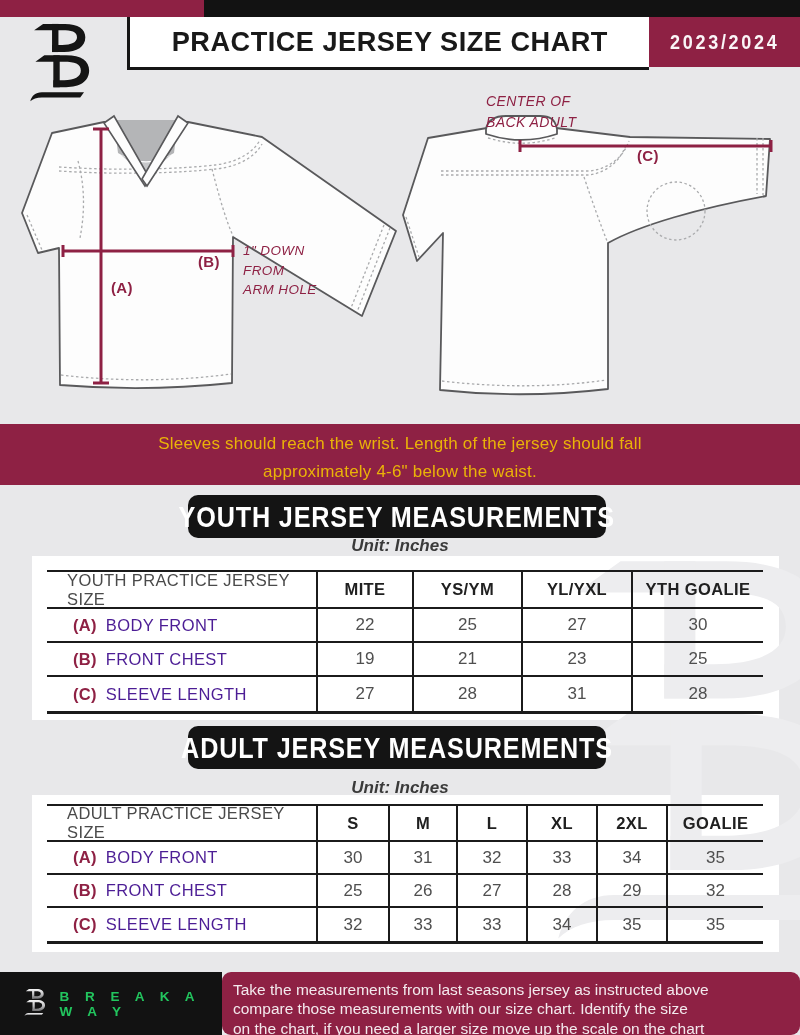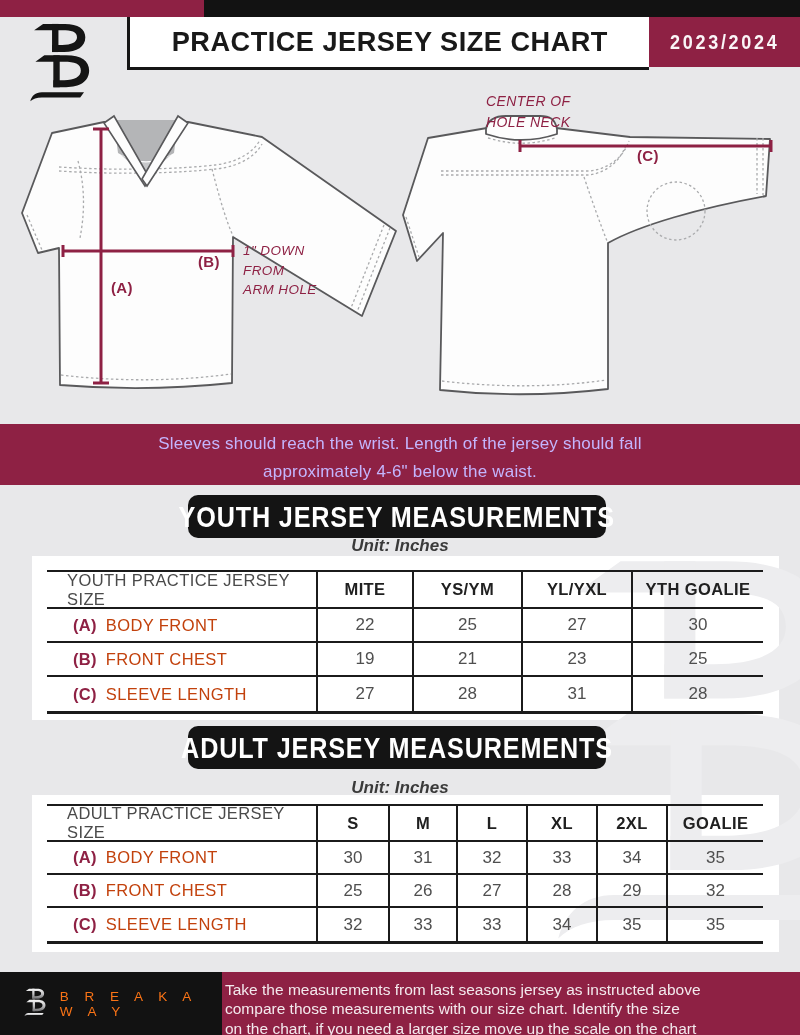--- a/index.html
+++ b/index.html
@@ -23,21 +23,21 @@
   .mnote{color:#8e2144;font-style:italic;font-weight:500;}
   .note-backneck{left:486px;top:91px;font-size:14px;line-height:21px;letter-spacing:.4px;}
   .lab-c{left:637px;top:147px;}
   .lab-b{left:198px;top:253px;}
   .note-b{left:243px;top:241px;font-size:13.5px;line-height:19.5px;letter-spacing:.4px;}
   .lab-a{left:111px;top:279px;}
   .note-a{left:117px;top:299px;font-size:14px;line-height:23px;letter-spacing:.4px;}
 
   
   .banner{left:0;top:424px;width:800px;height:61px;background:#8e2144;box-sizing:border-box;
-          padding-top:6px;text-align:center;color:#c4b5fd;font-size:17px;line-height:28px;letter-spacing:.2px;z-index:2;}
+          padding-top:6px;text-align:center;color:#eab308;font-size:17px;line-height:28px;letter-spacing:.2px;z-index:2;}
 
   
   .pill{left:188px;width:418px;height:43px;background:#141414;border-radius:10px;
         display:flex;align-items:center;justify-content:center;z-index:2;}
   .pill-youth{top:495px;} .pill-adult{top:726px;}
   .pill span{color:#ffffff;font-weight:700;font-size:30px;letter-spacing:1px;transform:scaleX(.84);white-space:nowrap;}
   .unit{width:800px;text-align:center;font-style:italic;font-weight:600;font-size:17px;color:#3a3a3a;z-index:2;}
   .unit-youth{left:0;top:536px;} .unit-adult{left:0;top:778px;}
 
   
@@ -55,28 +55,28 @@
   .tcell{display:flex;align-items:center;justify-content:center;box-sizing:border-box;border-right:2px solid #1b1b1b;}
   .tcell:last-child{border-right:none;}
   .labelcell{justify-content:flex-start;padding-left:20px;}
   .rowlabel{padding-left:26px;}
   .yc0{width:271px;} .yc1{width:96px;} .yc2{width:109px;} .yc3{width:110px;} .yc4{flex:1;}
   .ac0{width:271px;} .ac1{width:72px;} .ac2{width:68px;} .ac3{width:70px;} .ac4{width:70px;} .ac5{width:70px;} .ac6{flex:1;}
   .sizehead{font-size:16.5px;color:#4a4a4a;letter-spacing:.4px;}
   .colhead{font-weight:700;font-size:16.5px;color:#202020;letter-spacing:.4px;}
   .val{font-size:17px;color:#4f4f4f;}
   .key{color:#8e2144;font-weight:800;font-size:16.5px;margin-right:9px;letter-spacing:.3px;}
-  .rlabel{font-size:16.5px;font-weight:500;color:#c2410c;letter-spacing:.4px;}
+  .rlabel{font-size:16.5px;font-weight:500;color:#4c1d95;letter-spacing:.4px;}
 
   
   .footer-black{left:0;top:972px;width:222px;height:63px;background:#121212;display:flex;align-items:center;
                 box-sizing:border-box;padding-left:24px;z-index:2;}
-  .brand{margin-left:13px;color:#f97316;font-size:13.5px;font-weight:400;letter-spacing:6px;}
+  .brand{margin-left:13px;color:#22c55e;font-size:13.5px;font-weight:700;letter-spacing:6px;}
   .footer-maroon{left:222px;top:972px;width:578px;height:63px;background:#8e2144;box-sizing:border-box;
-                 padding:8px 0 0 3px;color:#f3e9ed;font-size:15.5px;line-height:19.4px;z-index:2;}
+                 padding:8px 0 0 11px;color:#f3e9ed;font-size:15.5px;line-height:19.4px;z-index:2;border-radius:9px;}
 </style>
 </head>
 <body>
 
 <div class="page">
 
   <svg width="0" height="0" style="position:absolute">
     <defs>
       <linearGradient id="silverg" x1="0" y1="0" x2="0" y2="1">
         <stop offset="0" stop-color="#f6f6f6"></stop>
@@ -152,21 +152,21 @@
       <line x1="63" y1="180" x2="63" y2="192"></line>
         <line x1="233" y1="180" x2="233" y2="192"></line>
       <line x1="520" y1="81" x2="771" y2="81"></line>
       <line x1="520" y1="75" x2="520" y2="87"></line>
         <line x1="771" y1="75" x2="771" y2="87"></line>
     </g>
   </svg>
 
   <div class="abs mnote note-backneck">
     <div>CENTER OF</div>
-    <div>HOLE NECK</div>
+    <div>BACK ADULT</div>
   </div>
   <div class="abs mlabel lab-c">(C)</div>
   <div class="abs mlabel lab-b">(B)</div>
   <div class="abs mnote note-b">
     <div>1" DOWN</div>
     <div>FROM</div>
     <div>ARM HOLE</div>
   </div>
   <div class="abs mlabel lab-a">(A)</div>
 

